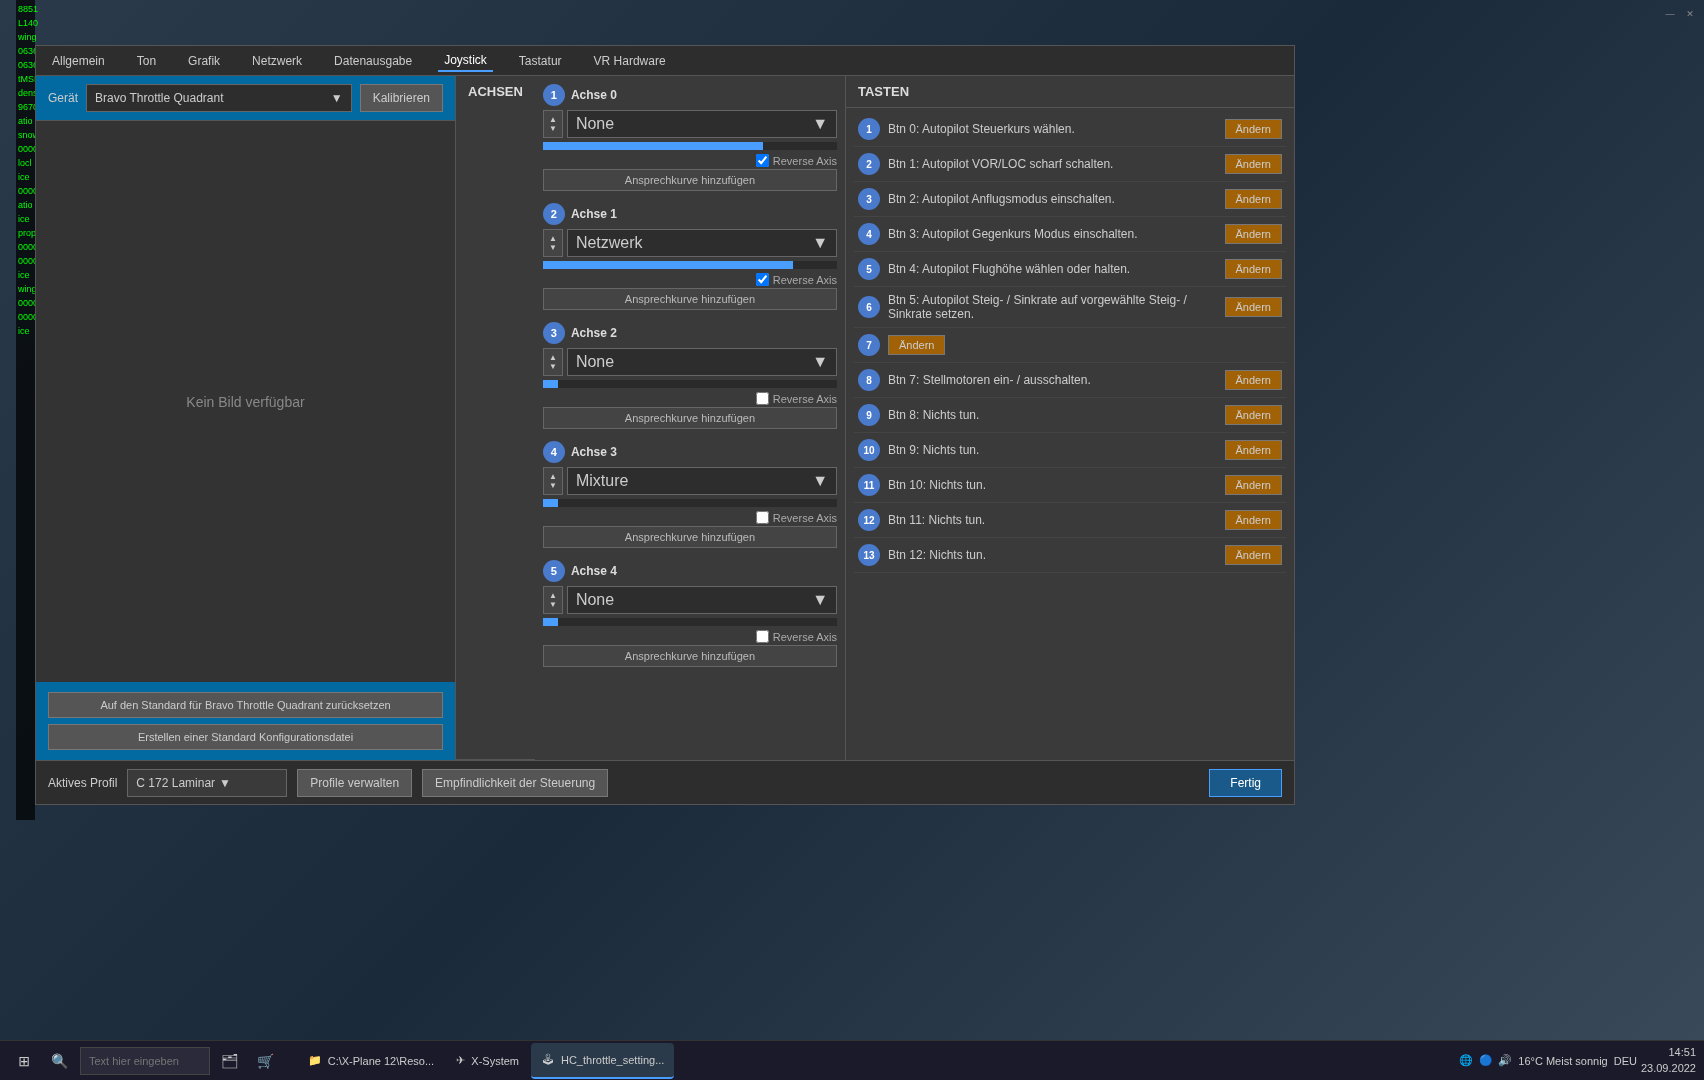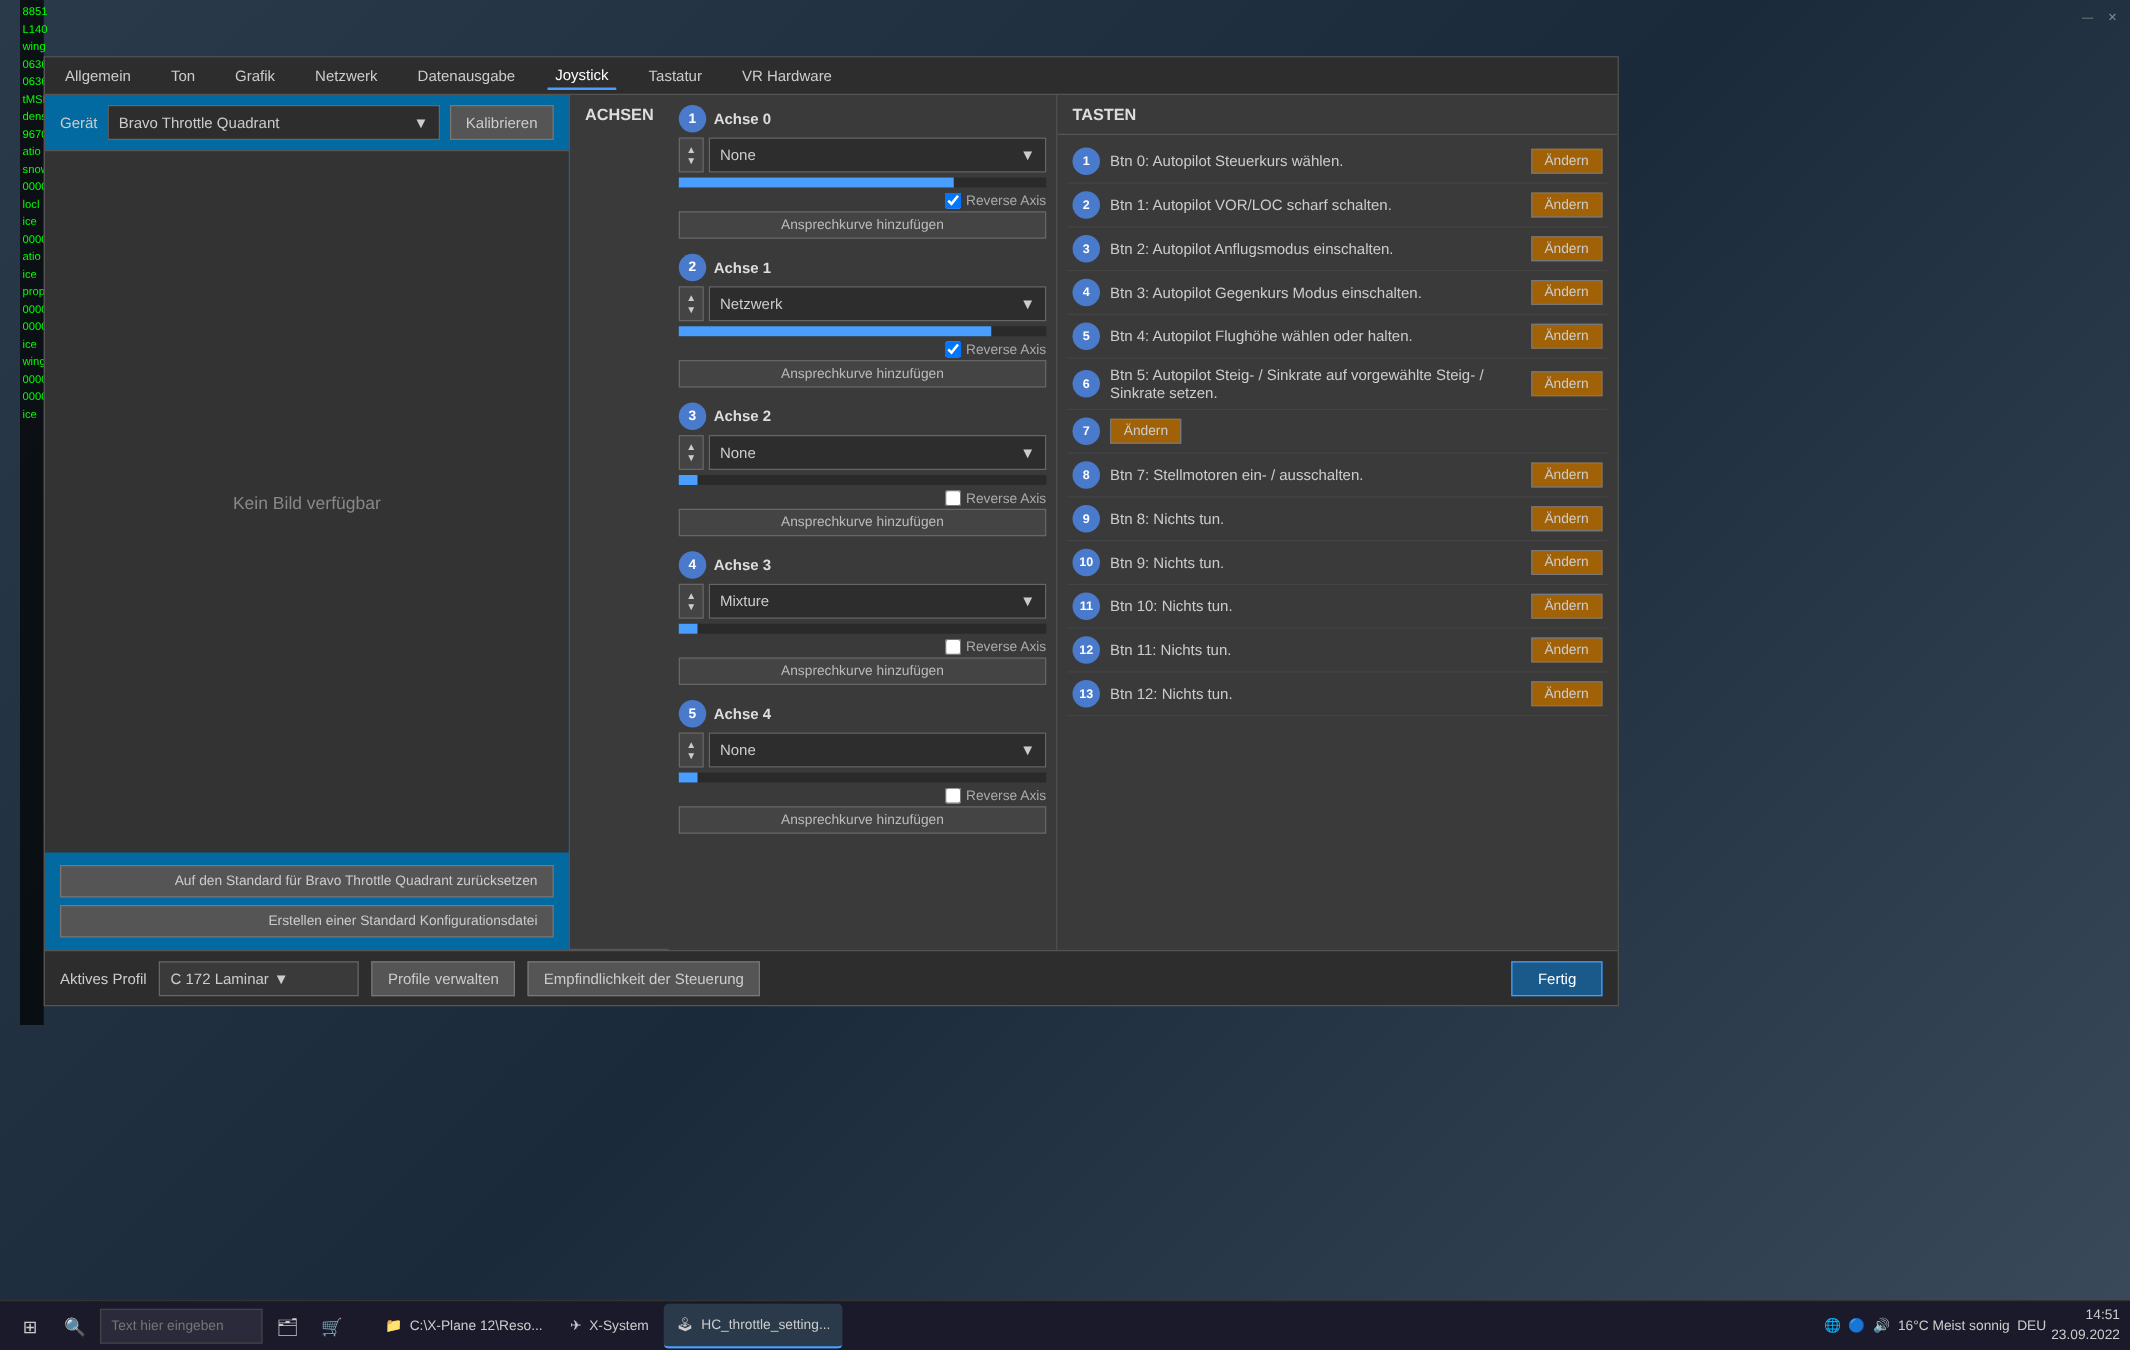--- a/index.html
+++ b/index.html
@@ -139,21 +139,21 @@
       flex-direction: column;
       gap: 6px;
     }
     .bottom-btn {
       background: #555;
       border: 1px solid #777;
       color: #ccc;
       padding: 6px 12px;
       cursor: pointer;
       font-size: 11px;
-      text-align: right;
+      text-align: center;
     }
 
     
     .center-panel {
       width: 390px;
       background: #3a3a3a;
       display: flex;
       border-right: 1px solid #555;
       flex-shrink: 0;
     }
@@ -215,21 +215,21 @@
       display: flex;
       align-items: center;
       justify-content: center;
     }
     .axis-select {
       flex: 1;
       background: #2d2d2d;
       border: 1px solid #666;
       color: #ccc;
       padding: 4px 8px;
-      font-size: 12px;
+      font-size: 16px;
       display: flex;
       align-items: center;
       justify-content: space-between;
       cursor: pointer;
       height: 28px;
     }
 
     .axis-bar-container {
       background: #2a2a2a;
       height: 8px;

